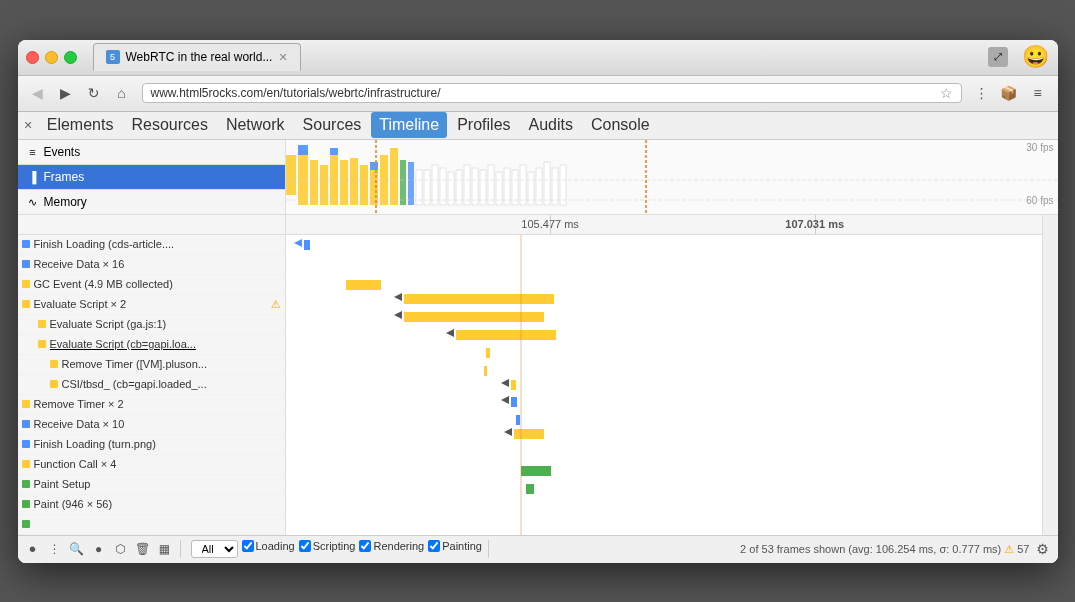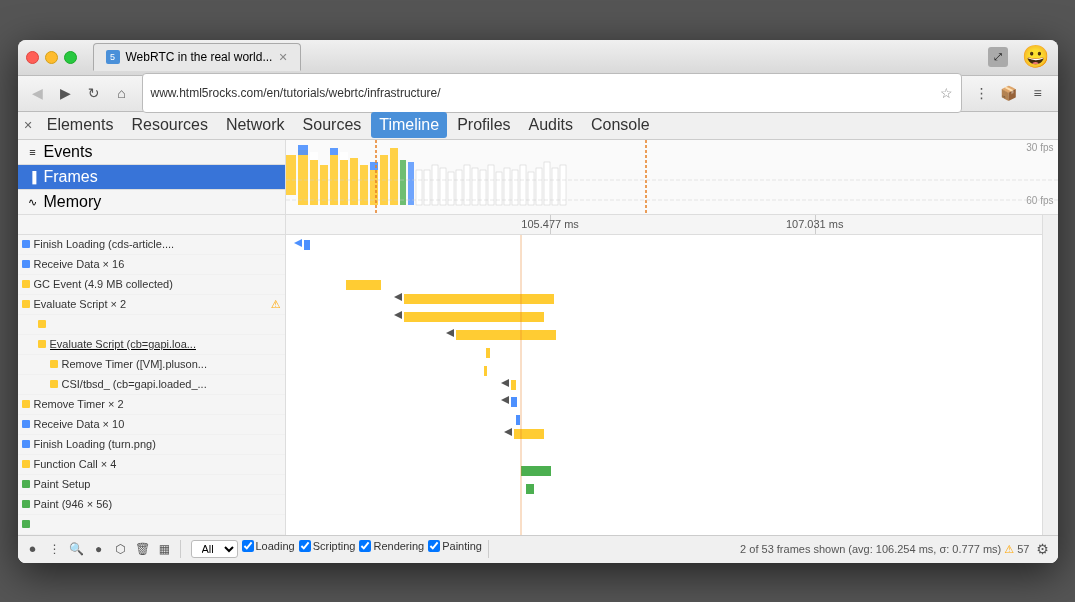--- a/index.html
+++ b/index.html
@@ -65,21 +65,21 @@
       display: flex;
       align-items: center;
       padding: 0 8px;
       border-bottom: 1px solid #bbb;
       gap: 4px;
     }
     .nav-btn { width: 24px; height: 24px; display: flex; align-items: center; justify-content: center; font-size: 14px; color: #555; cursor: pointer; }
     .nav-btn.disabled { color: #bbb; }
     .address-bar {
       flex: 1;
-      height: 40px;
+      height: 20px;
       border: 1px solid #bbb;
       border-radius: 4px;
       background: white;
       padding: 0 8px;
       font-size: 12px;
       display: flex;
       align-items: center;
       margin: 0 4px;
       color: #333;
     }
@@ -166,21 +166,21 @@
       padding: 3px 8px;
       cursor: pointer;
       gap: 4px;
       height: 22px;
     }
     .sidebar-item.selected {
       background: #3874d8;
       color: white;
     }
     .sidebar-icon { width: 14px; height: 14px; display: flex; align-items: center; justify-content: center; font-size: 11px; flex-shrink: 0; }
-    .sidebar-label { font-size: 16px; }
+    .sidebar-label { font-size: 12px; }
     
     .event-list {
       flex: 1;
       overflow-y: auto;
       font-size: 11px;
     }
     .event-row {
       display: flex;
       align-items: center;
       height: 20px;
@@ -400,20 +400,21 @@
             <div class="event-color-dot" style="background:#ffcc33;"></div>
             <span class="event-label">GC Event (4.9 MB collected)</span>
           </div>
           <div class="event-row">
             <div class="event-color-dot" style="background:#ffcc33;"></div>
             <span class="event-label">Evaluate Script × 2</span>
             <span class="event-warning">⚠</span>
           </div>
           <div class="event-row" style="padding-left:20px;">
             <div class="event-color-dot" style="background:#ffcc33;"></div>
+            <span class="event-label">Evaluate Script (ga.js:1)</span>
           </div>
           <div class="event-row" style="padding-left:20px;text-decoration:underline;">
             <div class="event-color-dot" style="background:#ffcc33;"></div>
             <span class="event-label">Evaluate Script (cb=gapi.loa...</span>
           </div>
           <div class="event-row" style="padding-left:32px;">
             <div class="event-color-dot" style="background:#ffcc33;"></div>
             <span class="event-label">Remove Timer ([VM].pluson...</span>
           </div>
           <div class="event-row" style="padding-left:32px;">
@@ -449,21 +450,21 @@
           </div>
         </div>
       </div>
 
       <div class="timeline-panel" style="display:flex; flex-direction:column;">
 
         <div class="timestamp-header">
           <div class="ts-divider" style="left:35%;"></div>
           <span class="ts-label" style="left:35%;">105.477 ms</span>
           <div class="ts-divider" style="left:70%;"></div>
-          <span class="ts-label" style="left:70%;">107.031 ms</span>
+          <span class="ts-label" style="left:70%;font-weight:bold;">107.031 ms</span>
         </div>
 
         <div style="flex:1; position:relative; overflow:hidden;">
           <svg width="100%" height="100%">
 
             <polygon points="8,8 16,4 16,12" fill="#4d90fe"></polygon>
             <rect x="18" y="5" width="6" height="10" fill="#4d90fe"></rect>
 
             <rect x="60" y="45" width="35" height="10" fill="#ffcc33"></rect>
 

